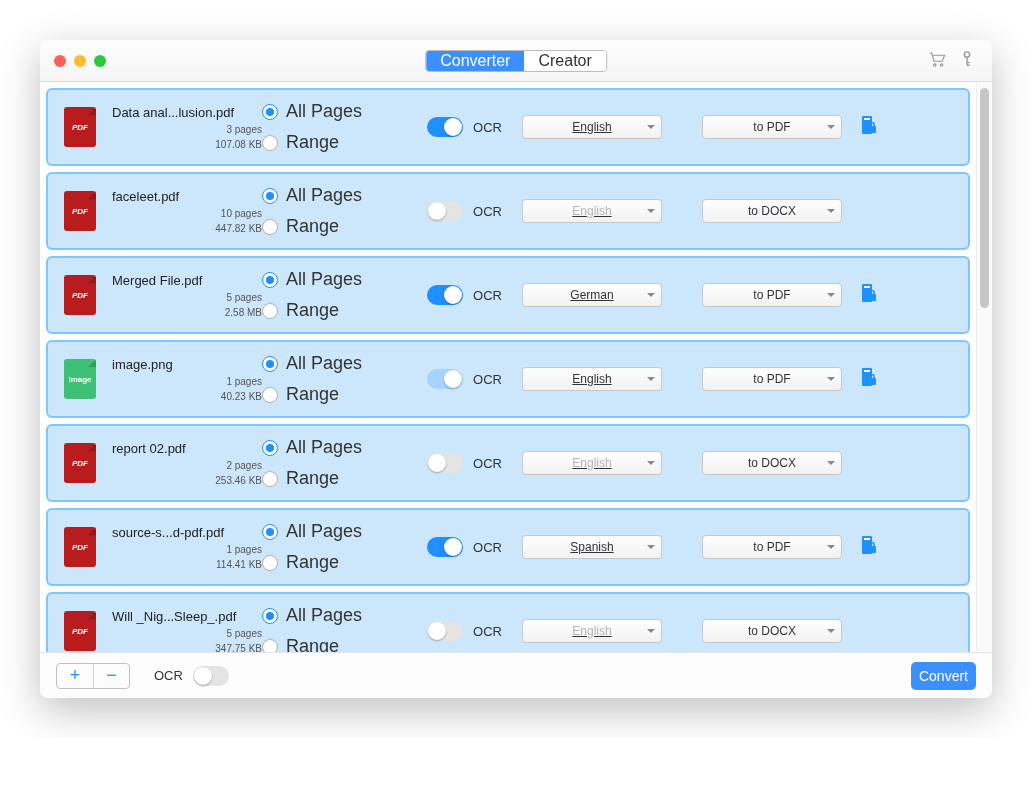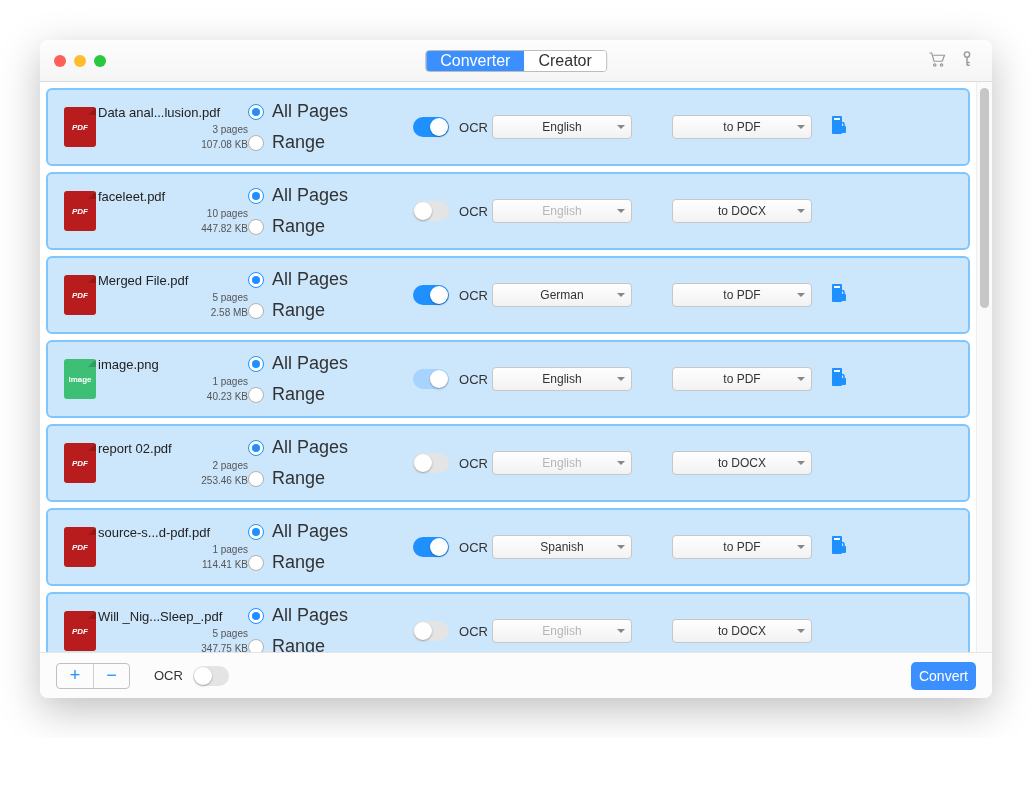--- a/index.html
+++ b/index.html
@@ -62,21 +62,21 @@
   color:#fff; font-size:8px; font-weight:600;
 }
 .icon-pdf { background:#b91c1c;font-style:italic; }
 .icon-img { background:#3dbf76; }
 .icon-pdf::before, .icon-img::before {
   content:""; position:absolute; top:0; right:0;
   border-style:solid; border-width:0 0 8px 8px;
   border-color: transparent transparent rgba(0,0,0,0.18) transparent;
 }
 
-.file-meta { width: 150px; display:flex; flex-direction:column; gap:4px; }
+.file-meta { margin-left: 14px; width: 150px; display:flex; flex-direction:column; gap:4px; }
 .file-name { font-size:13px; color:#222; }
 .file-pages, .file-size { font-size:10px; color:#555;text-align:right; }
 
 .radio-col { width: 120px; display:flex; flex-direction:column; gap:10px; }
 .radio-opt { display:flex; align-items:center; gap:8px; font-size:18px; color:#333; }
 .radio {
   width:16px; height:16px; border-radius:50%; background:#fff;
   border:1px solid #b0b0b0; display:flex; align-items:center; justify-content:center;
 }
 .radio.on { border-color:#1e90ff; }
@@ -101,21 +101,21 @@
   border:1px solid #c7c7c7; border-radius:4px;
   display:flex; align-items:center; justify-content:center;
   position:relative; font-size:12px;
 }
 .dropdown.disabled { color:#b6b6b6; }
 .dropdown .caret {
   position:absolute; right:6px; top:50%; transform:translateY(-50%);
   width:0; height:0; border-left:4px solid transparent; border-right:4px solid transparent;
   border-top:4px solid #888;
 }
-.lang-col { width: 140px; margin-left: 4px; }
+.lang-col { width: 140px; margin-left: 20px; text-decoration: underline; }
 .fmt-col { width: 140px; margin-left: 40px; }
 
 .lock-col { width:50px; display:flex; justify-content:center; }
 .lock-icon { color:#1e90ff; font-size:18px; }
 
 .footer {
   height:46px; border-top:1px solid #e5e5e5; background:#fcfcfc;
   display:flex; align-items:center; padding: 0 16px;
 }
 .addremove {

